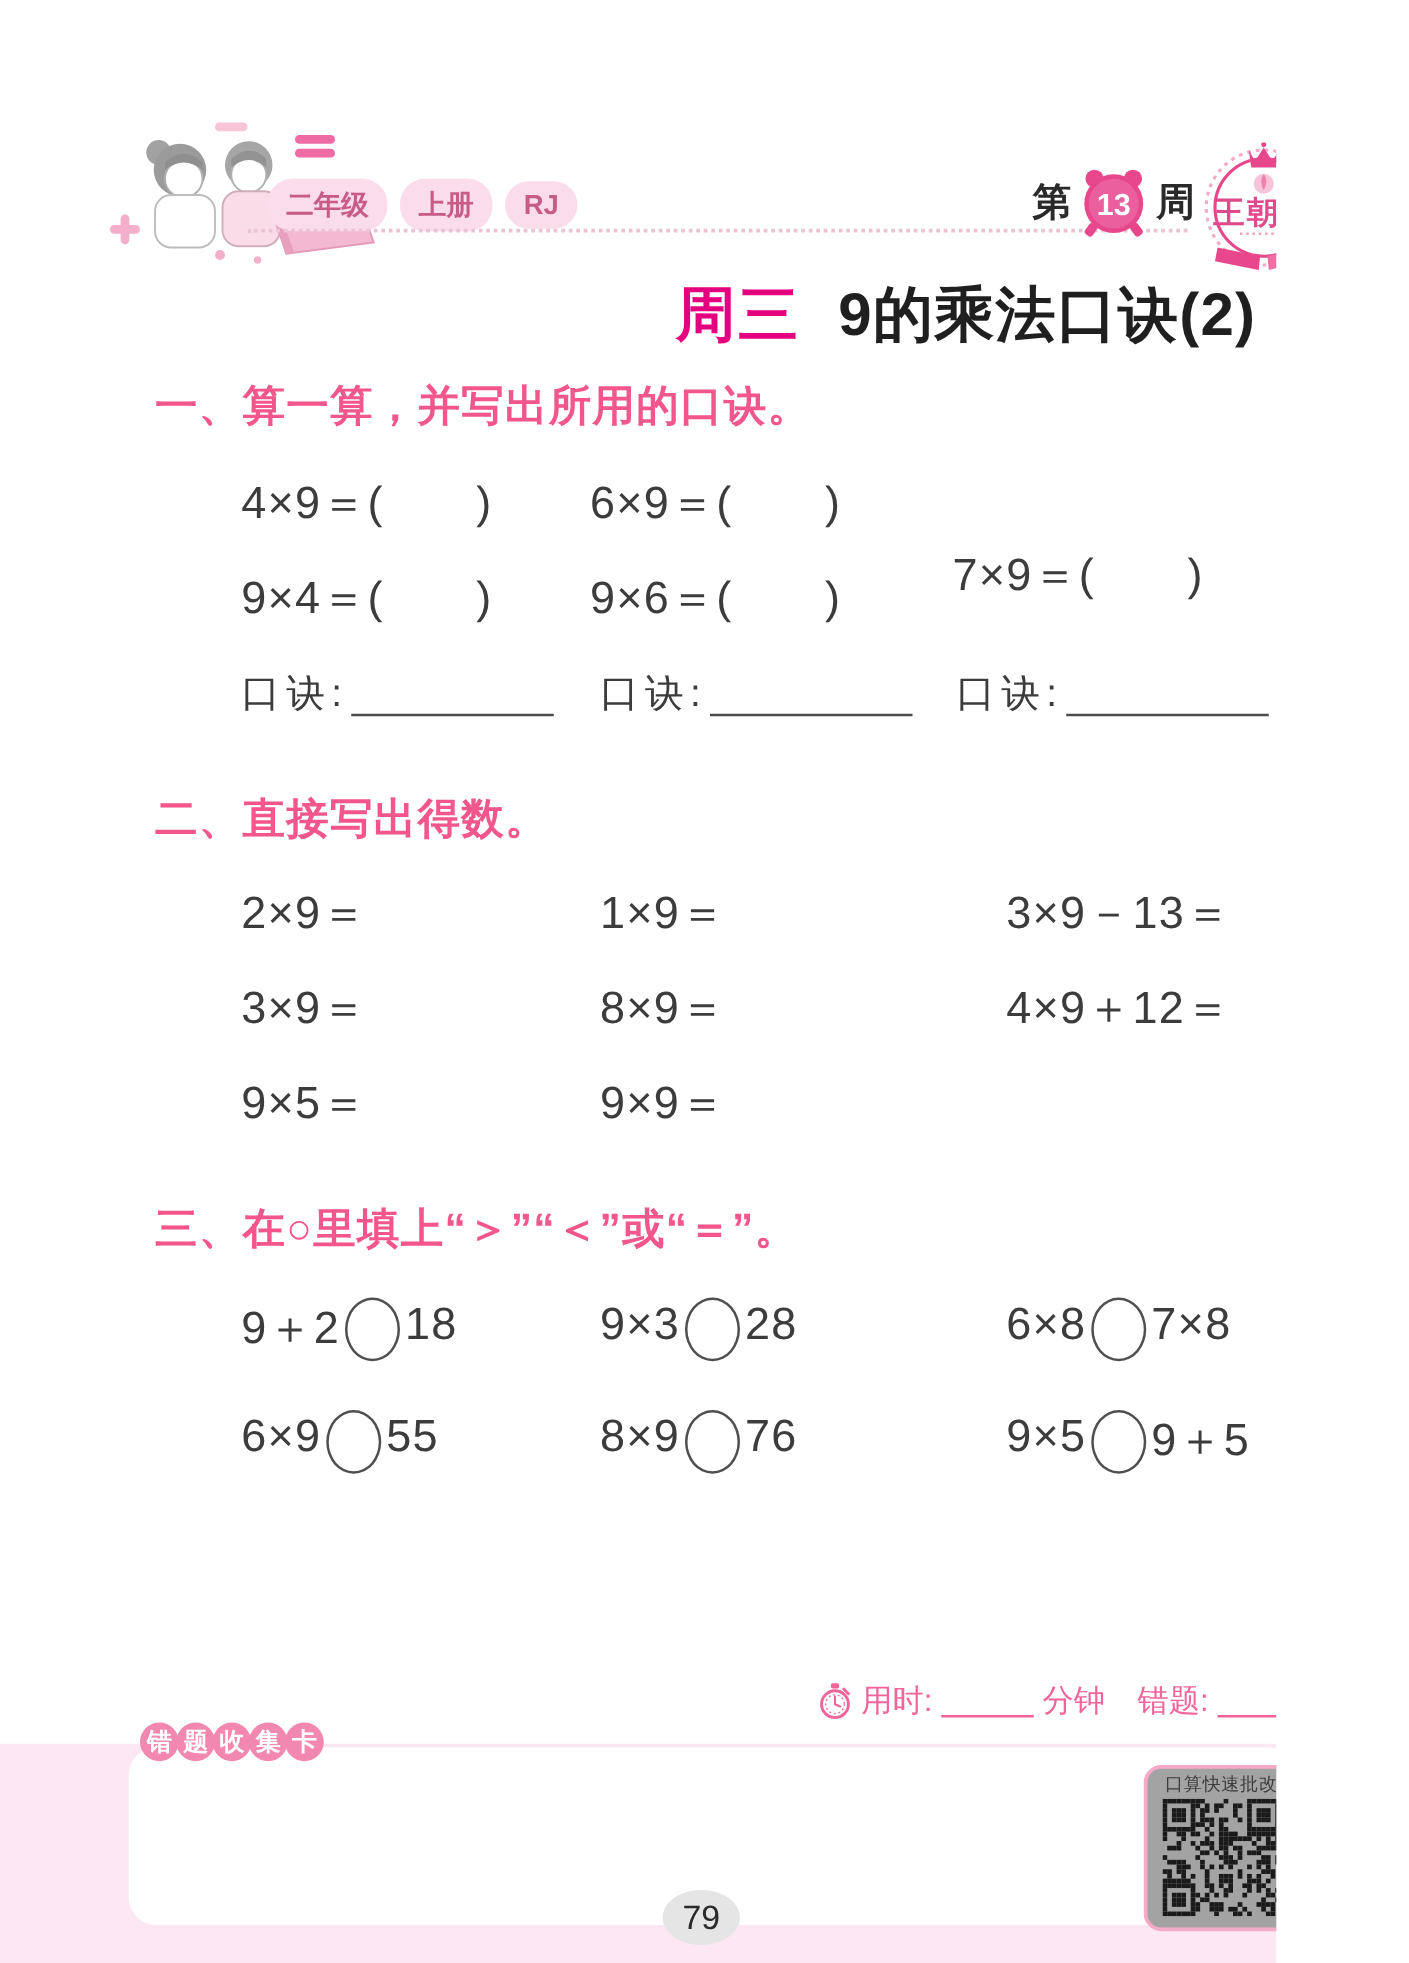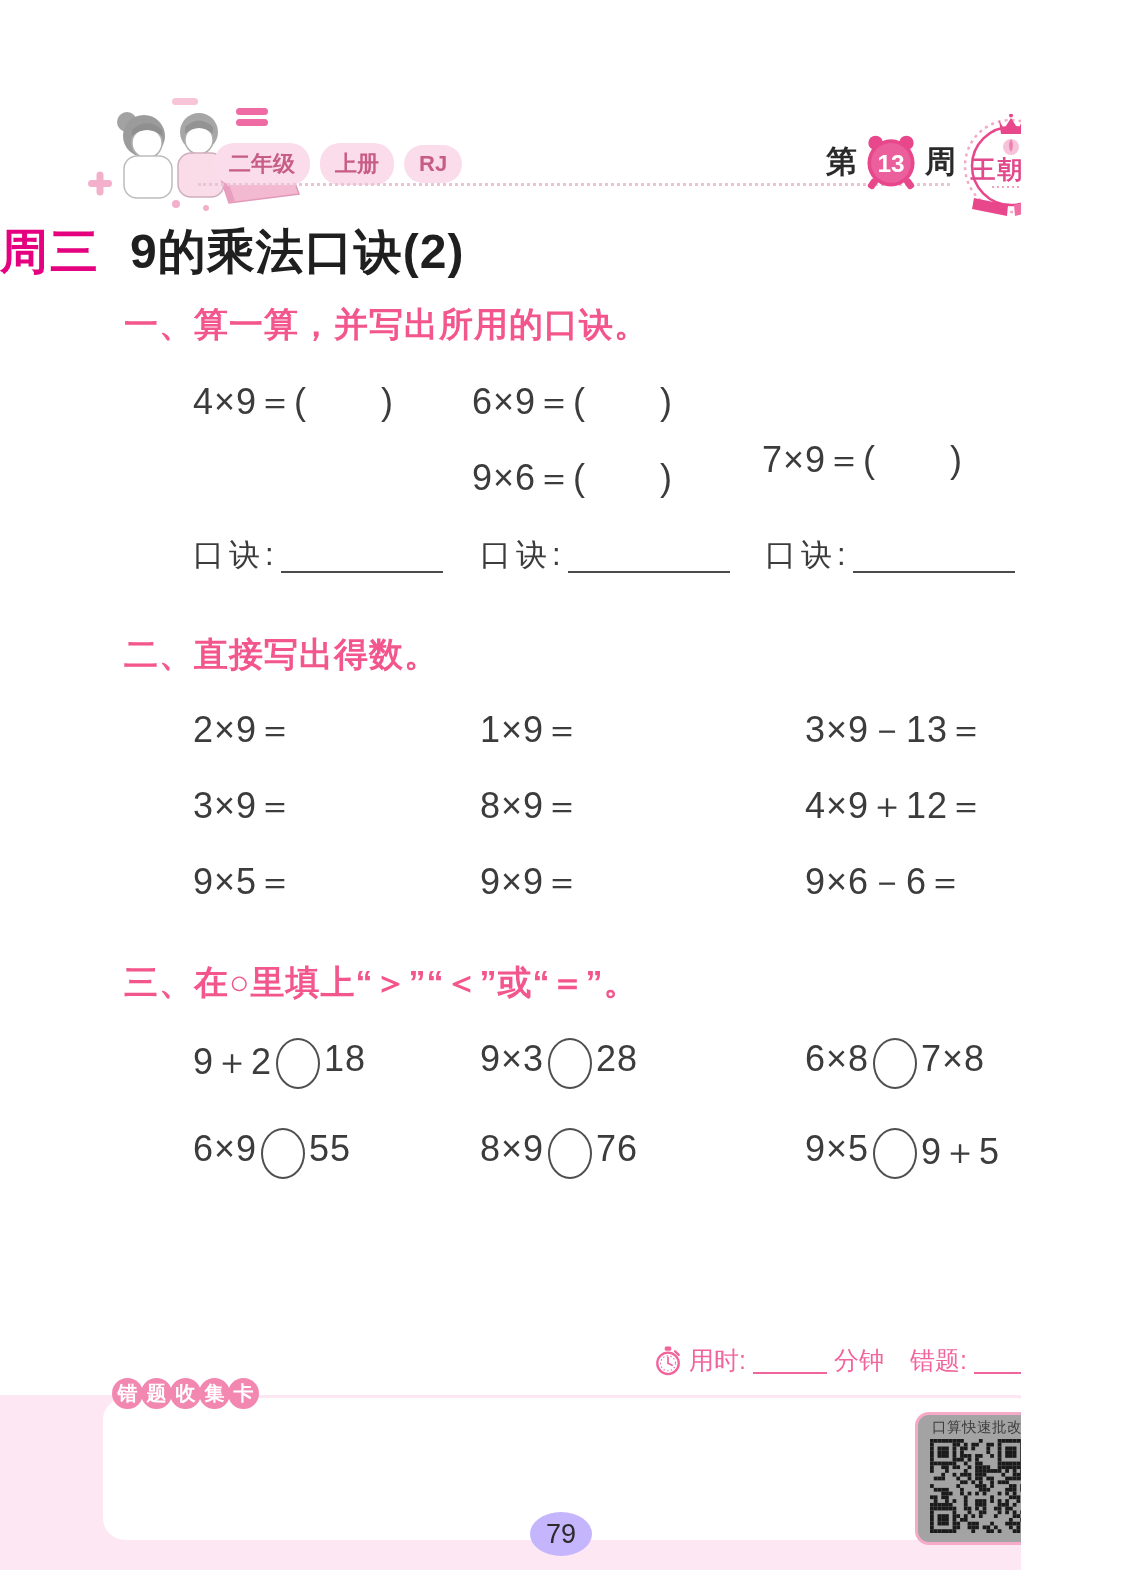--- a/index.html
+++ b/index.html
@@ -6,21 +6,21 @@
   #page{position:relative;width:1021px;height:1570px;background:#ffffff;overflow:hidden;
         font-family:"Liberation Sans","DejaVu Sans",sans-serif;margin-top:40px;}
   .abs{position:absolute;}
   
   .bubbles{display:flex;align-items:center;}
   .bubble{background:#fbdcea;color:#c75c87;font-weight:bold;font-size:22px;
           padding:6px 15px;border-radius:20px;margin-right:10px;white-space:nowrap;}
   .dotline{border-top:3px dotted #eac4d4;height:0;}
   .weekwrap{display:flex;align-items:center;gap:5px;font-size:31px;font-weight:bold;color:#2a2a2a;}
   
-  .titlerow{left:0;right:16px;top:180px;text-align:left;white-space:nowrap;}
+  .titlerow{left:0;right:16px;top:180px;text-align:right;white-space:nowrap;}
   .title-day{color:#e4007f;font-size:48px;font-weight:bold;letter-spacing:2px;margin-right:30px;}
   .title-main{color:#1f1f1f;font-size:48px;font-weight:bold;letter-spacing:1px;}
   
   .heading{font-size:34px;font-weight:bold;color:#f2568c;letter-spacing:1px;white-space:nowrap;}
   .eq{font-size:36px;color:#3c3c3c;letter-spacing:1px;white-space:nowrap;}
   .kj{font-size:31px;color:#3c3c3c;letter-spacing:5px;white-space:nowrap;}
   .kj-line{display:inline-block;width:162px;height:1em;border-bottom:2.5px solid #4b4b4b;
            vertical-align:-8px;margin-left:2px;}
   .cmp{display:flex;align-items:flex-start;font-size:36px;color:#3c3c3c;letter-spacing:1px;white-space:nowrap;}
   .circle{display:inline-block;width:40px;height:47px;border:2px solid #4f4f4f;border-radius:50%;
@@ -29,21 +29,21 @@
   .timerrow{display:flex;align-items:center;gap:7px;color:#f1649c;font-size:25px;white-space:nowrap;}
   .blank{display:inline-block;width:74px;height:1em;border-bottom:2px solid #f1649c;vertical-align:-6px;}
   .band{left:0;top:1355px;width:1127px;height:215px;background:#fde7f2;}
   .card{left:103px;top:1358px;width:934px;height:142px;background:#ffffff;border-radius:22px;z-index:1;}
   .cardlabel{left:112px;top:1338px;display:flex;z-index:5;}
   .clchar{width:31px;height:31px;border-radius:50%;background:#f287b0;color:#ffffff;font-size:20px;
           font-weight:bold;display:flex;align-items:center;justify-content:center;margin-right:-2px;}
   .qrbox{left:915px;top:1372px;width:118px;height:127px;background:#a3a3a3;border:3px solid #f5aac7;
          border-radius:14px;z-index:3;text-align:center;}
   .qrcaption{font-size:14.5px;color:#3d3d3d;margin-top:3px;letter-spacing:0.5px;}
-  .pagebubble{left:530px;top:1472px;width:62px;height:44px;background:#c4b5fd;border-radius:50%;
+  .pagebubble{left:530px;top:1472px;width:62px;height:44px;background:#e5e5e5;border-radius:50%;
               display:flex;align-items:center;justify-content:center;font-size:27px;color:#2b2b2b;z-index:2;}
 </style>
 </head>
 <body>
 
 <div id="page">
 
   <svg class="abs" style="left:86px;top:56px" width="256" height="120" viewBox="0 0 256 120">
     <rect x="86" y="2" width="26" height="7" rx="3.5" fill="#f7c4d8"></rect>
     <rect x="150" y="12" width="32" height="7" rx="3.5" fill="#ee6ba3"></rect>
@@ -100,36 +100,36 @@
     <path d="M92,82 L58,91 L59,102 L94,93 Z" fill="#ef6fa5"></path>
   </svg>
 
   <div class="abs titlerow">
     <span class="title-day">周三</span><span class="title-main">9的乘法口诀(2)</span>
   </div>
 
   <div class="abs heading" style="left:124px;top:262px">一、算一算，并写出所用的口诀。</div>
   <div class="abs eq" style="left:193px;top:338px">4×9＝(　　)</div>
   <div class="abs eq" style="left:472px;top:338px">6×9＝(　　)</div>
+  <div class="abs eq" style="left:193px;top:414px">9×4＝(　　)</div>
   <div class="abs eq" style="left:472px;top:414px">9×6＝(　　)</div>
   <div class="abs eq" style="left:762px;top:396px">7×9＝(　　)</div>
   <div class="abs kj" style="left:193px;top:494px"><span>口诀:</span><span class="kj-line"></span></div>
   <div class="abs kj" style="left:480px;top:494px"><span>口诀:</span><span class="kj-line"></span></div>
   <div class="abs kj" style="left:765px;top:494px"><span>口诀:</span><span class="kj-line"></span></div>
 
   <div class="abs heading" style="left:124px;top:592px">二、直接写出得数。</div>
   <div class="abs eq" style="left:193px;top:666px">2×9＝</div>
   <div class="abs eq" style="left:480px;top:666px">1×9＝</div>
   <div class="abs eq" style="left:805px;top:666px">3×9－13＝</div>
   <div class="abs eq" style="left:193px;top:742px">3×9＝</div>
   <div class="abs eq" style="left:480px;top:742px">8×9＝</div>
   <div class="abs eq" style="left:805px;top:742px">4×9＋12＝</div>
   <div class="abs eq" style="left:193px;top:818px">9×5＝</div>
   <div class="abs eq" style="left:480px;top:818px">9×9＝</div>
-  <div class="abs eq" style="left:805px;top:818px">9×6－6＝</div>
 
   <div class="abs heading" style="left:124px;top:920px">三、在○里填上“＞”“＜”或“＝”。</div>
   <div class="abs cmp" style="left:193px;top:998px">
       <span>9＋2</span>
       <span class="circle"></span>
       <span>18</span>
     </div>
   <div class="abs cmp" style="left:480px;top:998px">
       <span>9×3</span>
       <span class="circle"></span>

